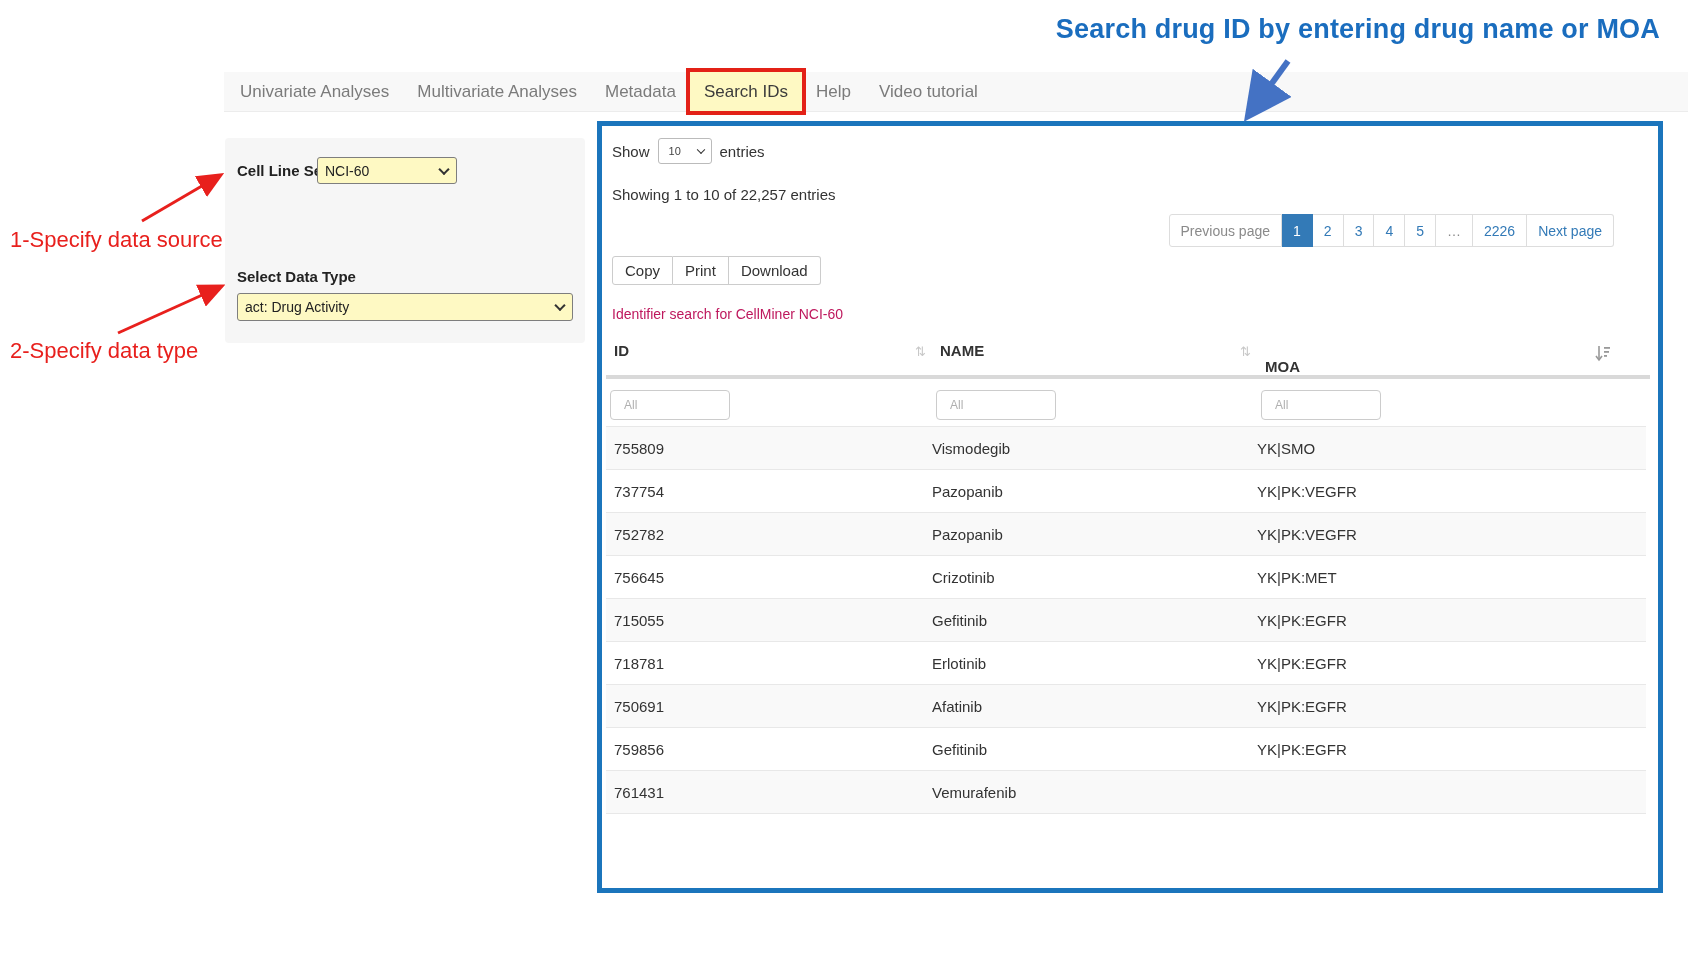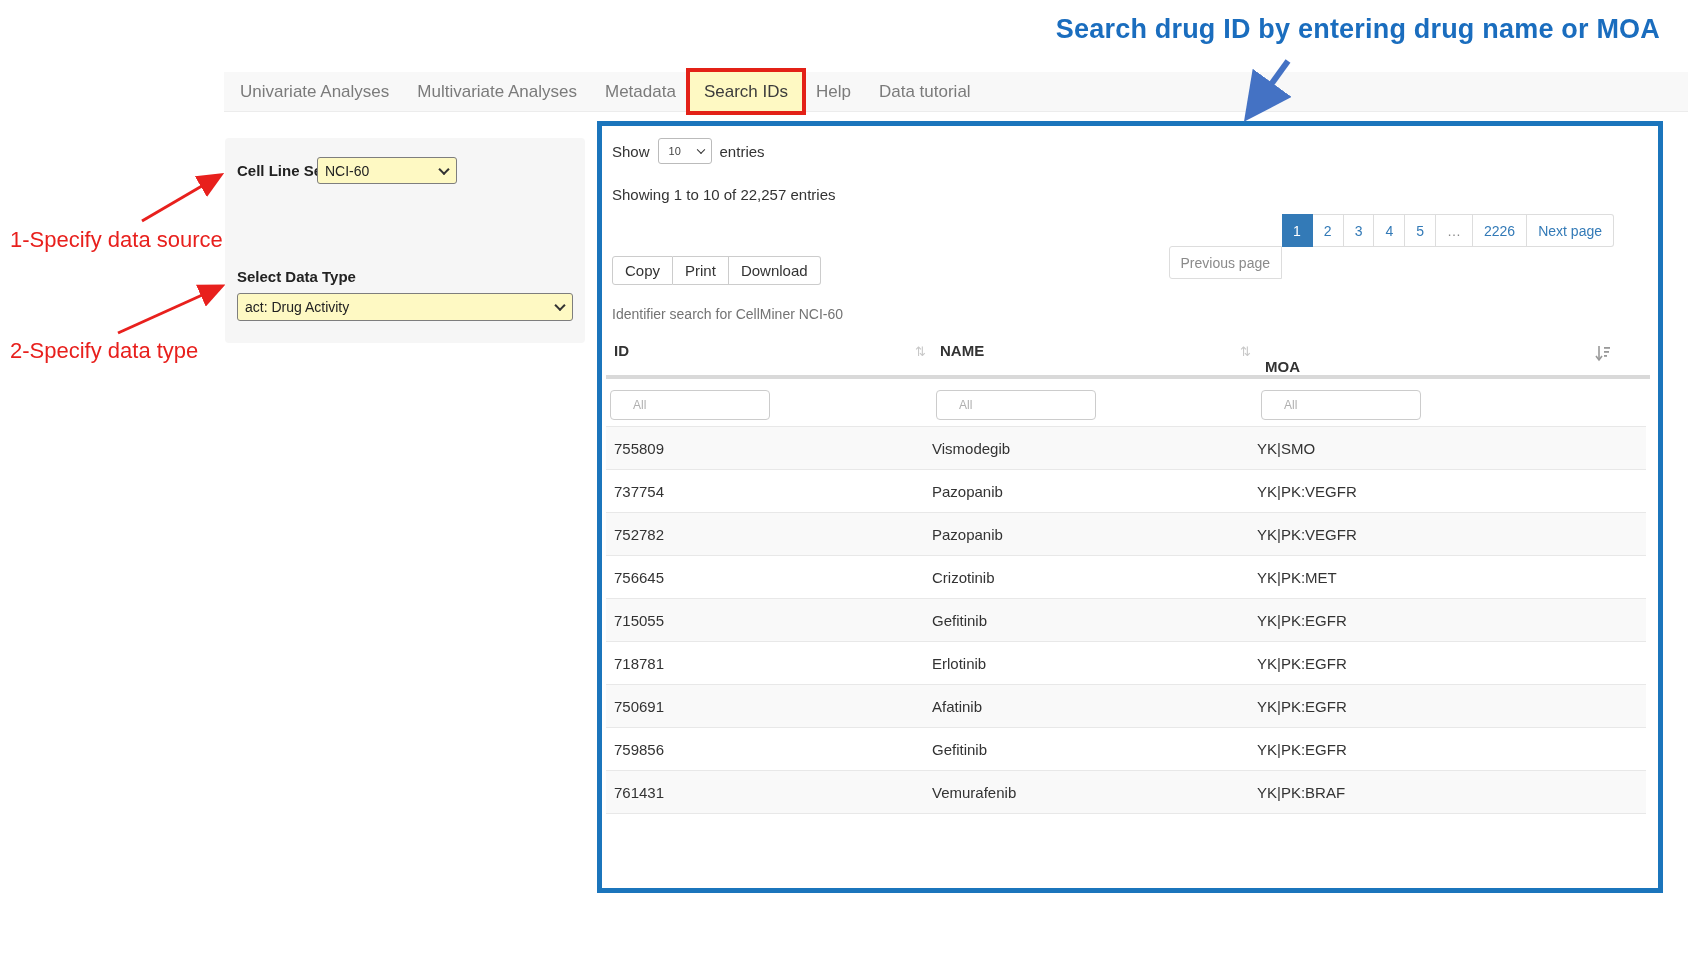--- a/index.html
+++ b/index.html
@@ -47,43 +47,43 @@
   #show-select .chev { position:absolute; right:7px; top:50%; width:6px; height:6px;
     border-right:1.6px solid #333; border-bottom:1.6px solid #333;
     transform:translateY(-70%) rotate(45deg); }
 
   #showing-text { left:10px; top:60px; }
 
   #pager { top:88px; right:44px; display:flex; }
   .pg { border:1px solid #ddd; border-left:none; background:#fff; height:33px;
     display:flex; align-items:center; padding:0 11px; font-size:14px;
     color:#337ab7; cursor:pointer; }
-  .pg:first-child { border-left:1px solid #ddd; border-radius:3px 0 0 3px;margin-top:32px; }
+  .pg:first-child { border-left:1px solid #ddd; border-radius:3px 0 0 3px; }
   .pg:last-child { border-radius:0 3px 3px 0; }
   .pg.muted { color:#8a8a8a; }
   .pg.active { background:#337ab7; border-color:#337ab7; color:#fff; }
 
   #btn-group { left:10px; top:130px; display:flex; }
   .tbtn { border:1px solid #ccc; border-left:none; background:#fff; height:29px;
     display:flex; align-items:center; padding:0 12px; font-size:15px; color:#333;
     cursor:pointer; }
   .tbtn:first-child { border-left:1px solid #ccc; border-radius:3px 0 0 3px; }
   .tbtn:last-child { border-radius:0 3px 3px 0; }
 
-  #id-search-link { left:10px; top:180px; font-size:14px; color:#737373;
+  #id-search-link { left:10px; top:180px; font-size:14px; color:#be185d;
     text-decoration:none; cursor:pointer; }
 
   
   .th { position:absolute; top:216px; font-size:15px; font-weight:bold; color:#333; }
   .sort-both { position:absolute; top:218px; font-size:13px; color:#c8c8c8; cursor:pointer; }
   #moa-sort-icon { left:993px; top:219px; cursor:pointer; }
   #hdr-divider { left:4px; top:249px; width:1044px; height:4px; background:#d9d9d9; }
 
-  .flt { position:absolute; top:264px; width:160px; height:30px;
-    border:1px solid #ccc; border-radius:4px; padding:0 22px; font-size:12px; color:#333;
+  .flt { position:absolute; top:264px; width:120px; height:30px;
+    border:1px solid #ccc; border-radius:4px; padding:0 13px; font-size:12px; color:#333;
     font-family:"Liberation Sans", sans-serif; }
   .flt::placeholder { color:#b0b0b0; }
   #flt-id { left:8px; } #flt-name { left:334px; } #flt-moa { left:659px; }
 
   #rows { left:4px; top:300px; width:1040px; border-top:1px solid #e8e8e8; }
   .row { display:flex; height:43px; align-items:center; border-bottom:1px solid #e8e8e8;
     font-size:15px; color:#333; }
   .row:nth-child(odd) { background:#f9f9f9; }
   .c-id { width:326px; padding-left:8px; } .c-name { width:325px; } .c-moa { flex:1; }
 </style>
@@ -91,21 +91,21 @@
 <body>
 
 <div class="abs" id="annot-title">Search drug ID by entering drug  name or MOA</div>
 
 <div class="abs" id="navbar">
   <div class="tab">Univariate Analyses</div>
   <div class="tab">Multivariate Analyses</div>
   <div class="tab">Metadata</div>
   <div class="tab active">Search IDs</div>
   <div class="tab">Help</div>
-  <div class="tab">Data tutorial</div>
+  <div class="tab">Video tutorial</div>
 </div>
 
 <div class="abs" id="sidebar">
   <div class="sb-label" style="left:12px; top:24px;">Cell Line Set</div>
   <div class="fake-select" style="left:92px; top:19px; width:140px; height:27px;">
     <span>NCI-60</span>
     <span class="chev"></span>
   </div>
   <div class="sb-label" style="left:12px; top:130px;">Select Data Type</div>
   <div class="fake-select" style="left:12px; top:155px; width:336px; height:28px;">
@@ -208,21 +208,20 @@
       <div class="c-moa">YK|PK:EGFR</div>
     </div>
     <div class="row">
       <div class="c-id">759856</div>
       <div class="c-name">Gefitinib</div>
       <div class="c-moa">YK|PK:EGFR</div>
     </div>
     <div class="row">
       <div class="c-id">761431</div>
       <div class="c-name">Vemurafenib</div>
-      <div class="c-moa">YK|PK:BRAF</div>
     </div>
   </div>
  </div>
 </div>
 
 <svg class="abs" id="arrow-layer">
   <defs>
     <marker id="red-head" markerWidth="9" markerHeight="8" refX="7" refY="4" orient="auto">
       <polygon points="0,0 9,4 0,8" fill="#e8201d"></polygon>
     </marker>

